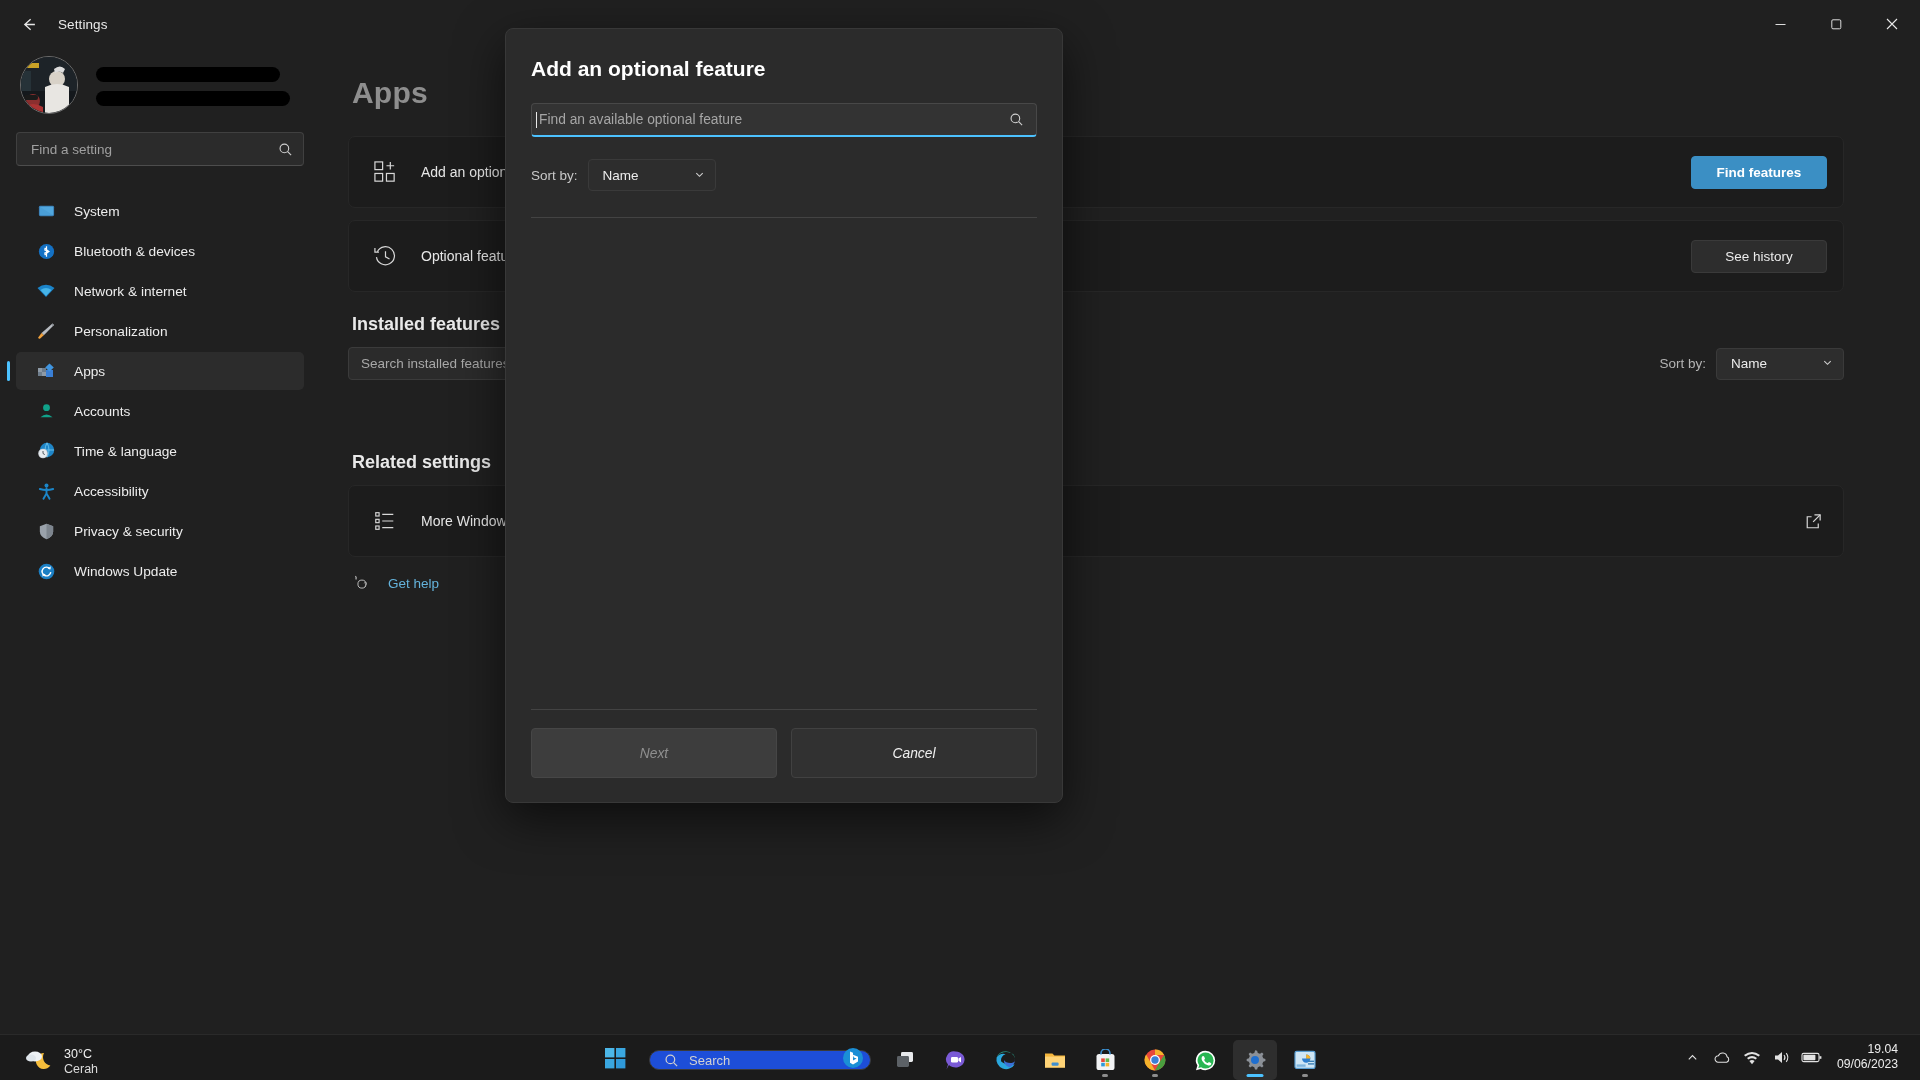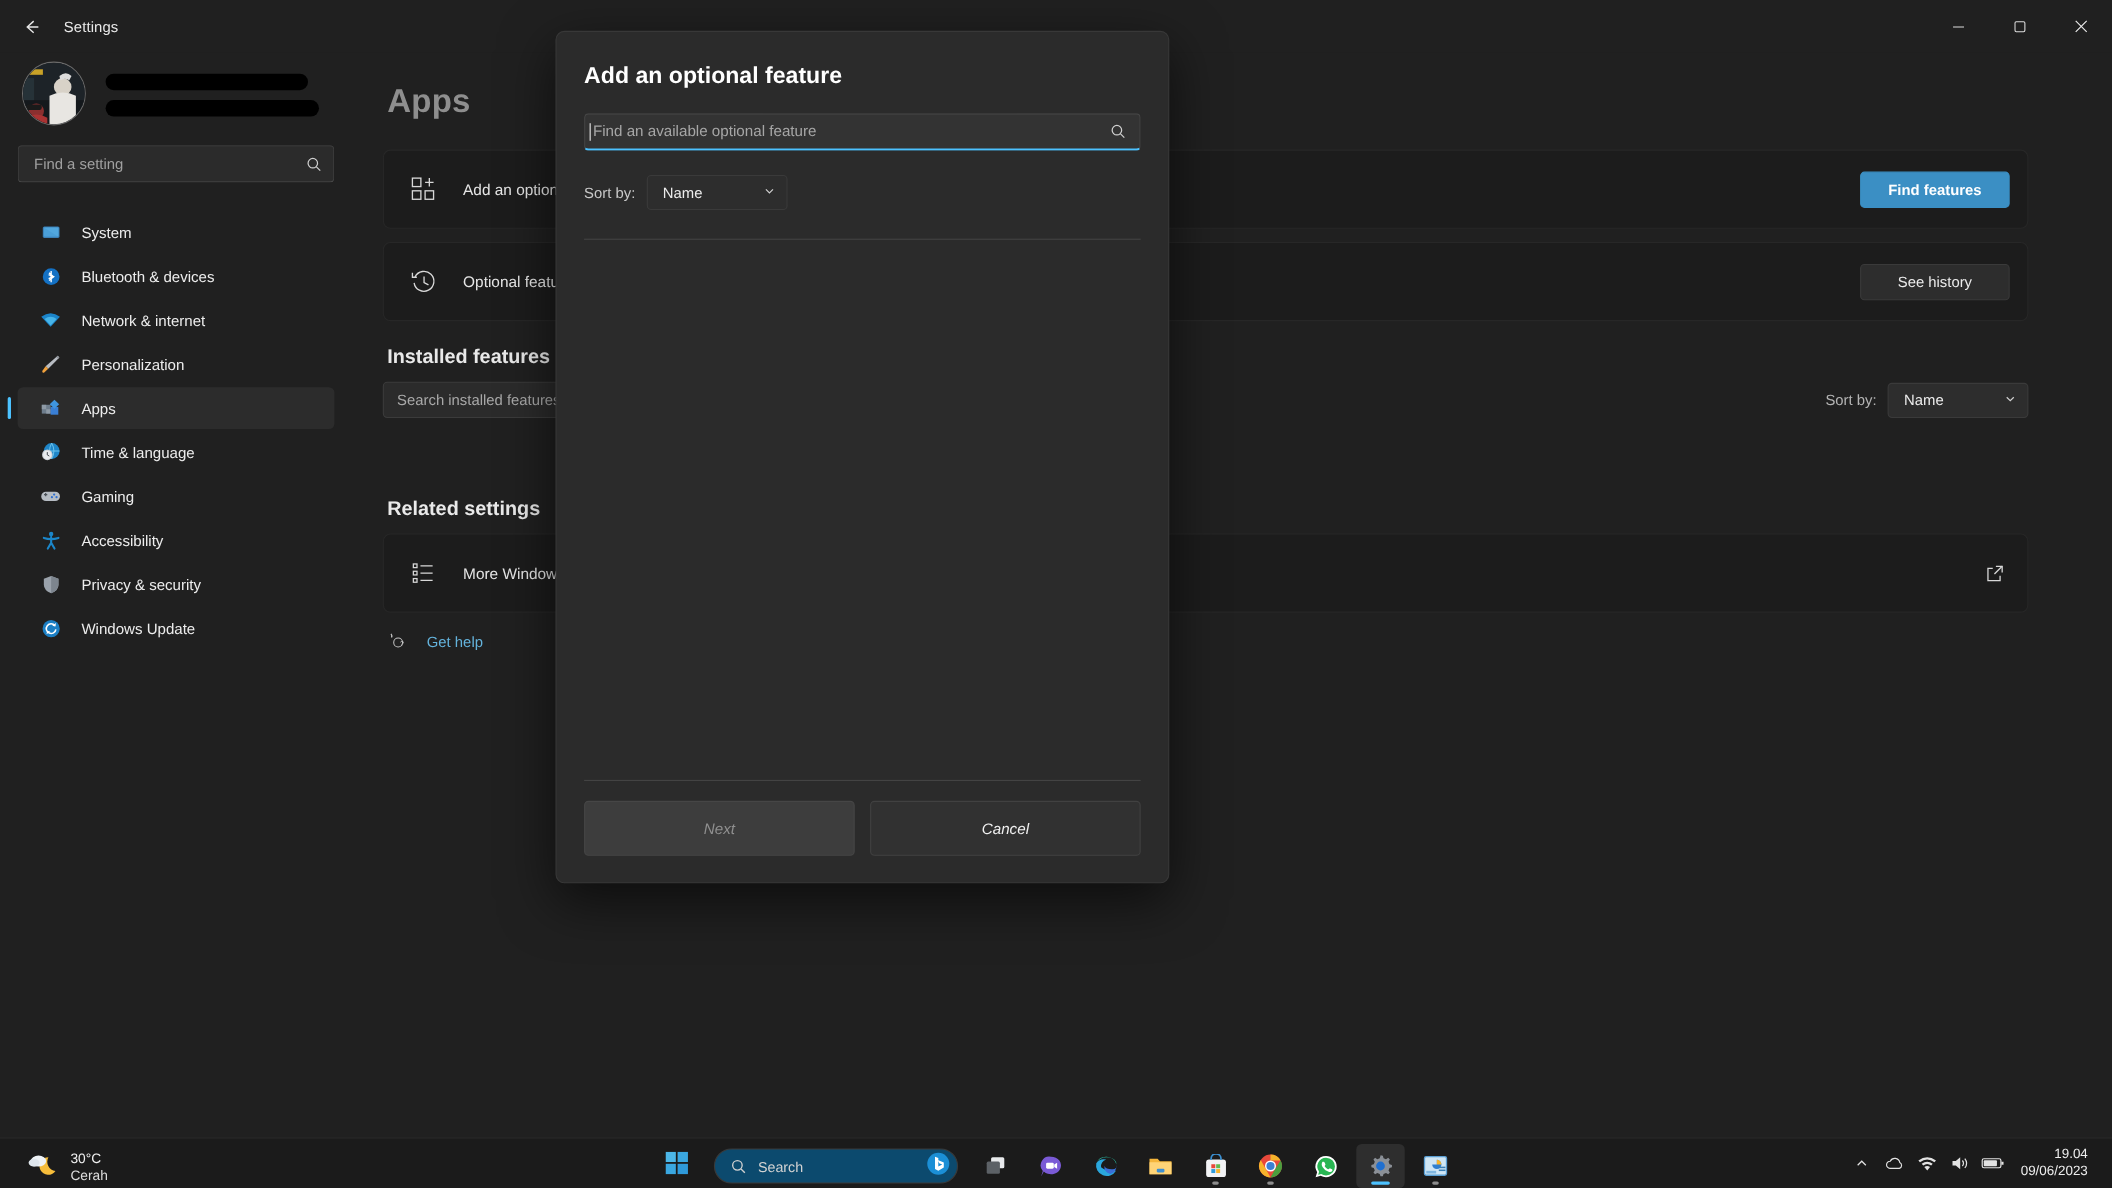--- a/index.html
+++ b/index.html
@@ -217,22 +217,22 @@
     display: flex; align-items: center; justify-content: center;
     position: relative;
   }
   .tb-item.active { background: #2e2e2e; }
   .tb-item .dot {
     position: absolute; bottom: 3px; left: 50%; transform: translateX(-50%);
     width: 6px; height: 3px; border-radius: 2px; background: #8d8d8d;
   }
   .tb-item .dot.wide { width: 17px; background: #4cc2ff; }
   .tb-search {
-    width: 222px; height: 32px; border-radius: 16px;
-    background: #0c4a6e; border: 1px solid #3a3a3a;
+    width: 222px; height: 20px; border-radius: 16px;
+    background: #1d4ed8; border: 1px solid #3a3a3a;
     display: flex; align-items: center; gap: 10px;
     padding: 0 6px 0 14px; margin: 0 6px;
   }
   .tb-search-label { flex: 1; color: #d2d2d2; font-size: 13px; }
   .tray {
     position: absolute; right: 0; height: 46px;
     display: flex; align-items: center; gap: 4px; padding-right: 10px;
   }
   .tray-ico { width: 26px; height: 34px; display: flex; align-items: center; justify-content: center; color: #e2e2e2; }
   .clock {
@@ -358,46 +358,43 @@
                 <rect x="2" y="7" width="8" height="8" fill="#6e7d8c"></rect>
                 <rect x="2" y="7" width="4" height="4" fill="#8e9aa6"></rect>
                 <rect x="6" y="11" width="4" height="4" fill="#8e9aa6"></rect>
                 <rect x="10" y="9" width="7" height="7" fill="#3a7fd5"></rect>
                 <path d="M13.5 2.5 L17.8 6.5 L13.5 10.5 L9.2 6.5 Z" fill="#3f95e0"></path>
               </svg>
           </span>
           <span>Apps</span>
         </div>
 
+        <div class="nav-item">
+          <span class="nav-ico">
+            <svg width="19" height="19" viewBox="0 0 20 20">
+                <circle cx="10" cy="6" r="3.6" fill="#10a28a"></circle>
+                <path d="M3.6 16 q6.4 -5.6 12.8 0 z" fill="#10a28a"></path>
+              </svg>
+          </span>
+          <span>Accounts</span>
+        </div>
 
         <div class="nav-item">
           <span class="nav-ico">
             <svg width="20" height="20" viewBox="0 0 20 20">
                 <circle cx="11" cy="9" r="7.2" fill="#1f86c8"></circle>
                 <path d="M4 9 h14 M11 1.8 q4 7.2 0 14.4 q-4 -7.2 0 -14.4" fill="none" stroke="#6cc3ec" stroke-width=".9"></path>
                 <circle cx="7" cy="12.5" r="4.8" fill="#c9ced4"></circle>
                 <circle cx="7" cy="12.5" r="3.9" fill="#e8ebee"></circle>
                 <path d="M7 10 V12.5 L8.8 13.6" stroke="#43484e" stroke-width=".9" fill="none"></path>
               </svg>
           </span>
           <span>Time &amp; language</span>
         </div>
 
-        <div class="nav-item">
-          <span class="nav-ico">
-            <svg width="20" height="20" viewBox="0 0 20 20">
-                <rect x="1.5" y="6" width="17" height="8.5" rx="4.25" fill="#b6bcc3"></rect>
-                <path d="M4 8.6 h3 M5.5 7.1 v3" stroke="#4a5057" stroke-width="1.1"></path>
-                <circle cx="13.2" cy="8.6" r="1" fill="#2f6fd0"></circle>
-                <circle cx="15.4" cy="11" r="1" fill="#2f6fd0"></circle>
-                <circle cx="11.2" cy="11" r="1" fill="#2f6fd0"></circle>
-              </svg>
-          </span>
-          <span>Gaming</span>
-        </div>
 
         <div class="nav-item">
           <span class="nav-ico">
             <svg width="19" height="19" viewBox="0 0 20 20">
                 <circle cx="10" cy="3.6" r="2.1" fill="#1b86c9"></circle>
                 <path d="M3 7.4 q7 2.2 14 0" stroke="#1b86c9" stroke-width="2" fill="none" stroke-linecap="round"></path>
                 <path d="M10 6.4 V12 L6.8 17.6 M10 12 L13.2 17.6" stroke="#1b86c9" stroke-width="2" fill="none" stroke-linecap="round"></path>
               </svg>
           </span>
           <span>Accessibility</span>

